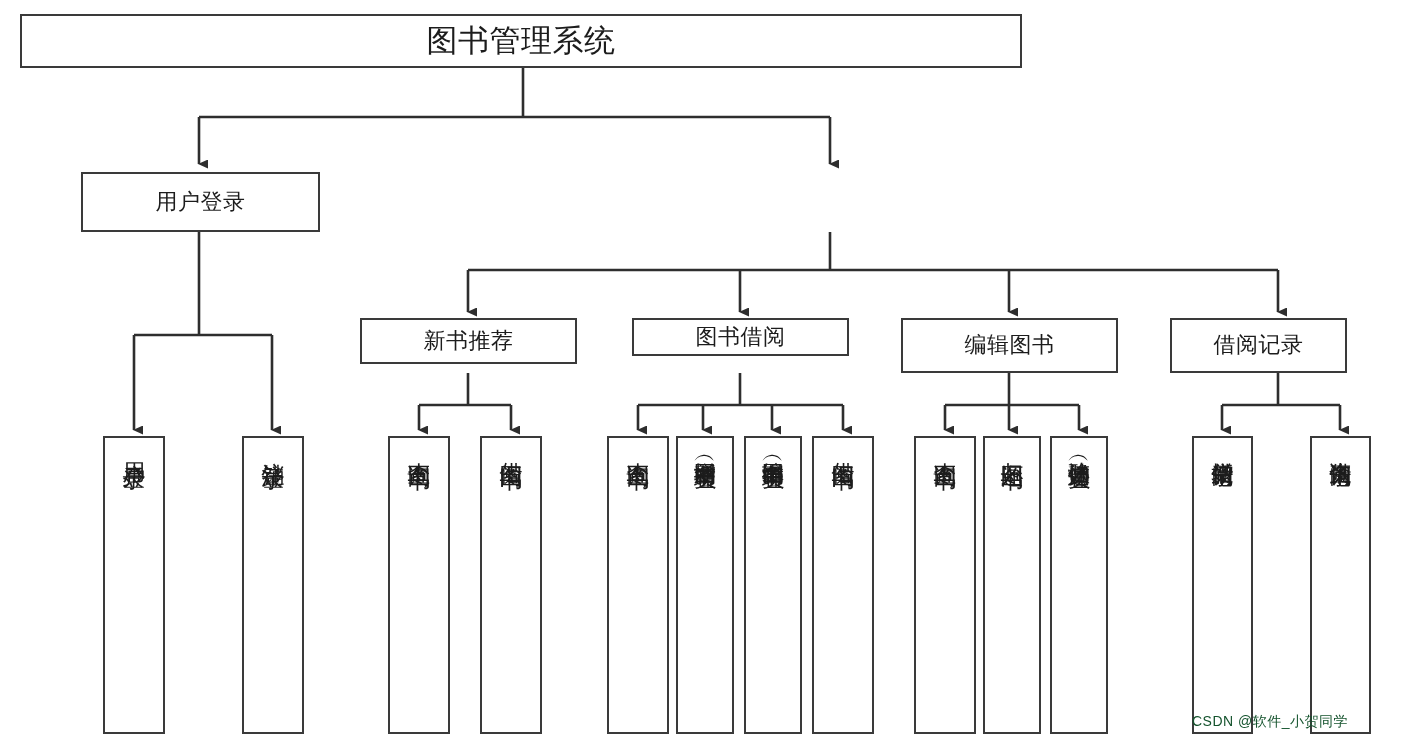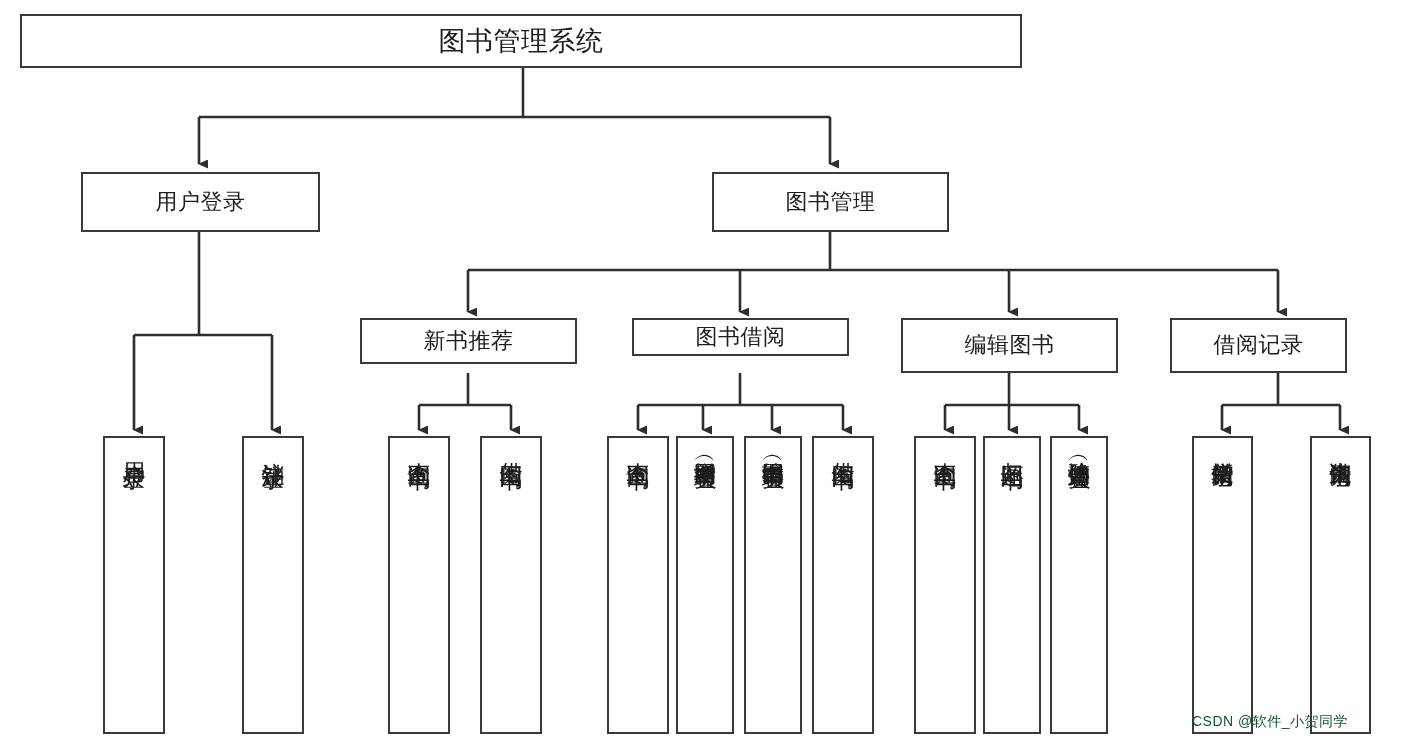--- a/index.html
+++ b/index.html
@@ -38,21 +38,21 @@
     display: block;
     text-align: center;
     line-height: 1.22;
     letter-spacing: 0.5px;
   }
   
   .node.horiz .node-label {
     writing-mode: horizontal-tb;
     font-size: 22px;
   }
-  .node.root .node-label { font-size: 27px; }
+  .node.root .node-label { font-size: 31px; }
   
   .node.vert {
     align-items: flex-start;
     justify-content: center;
     padding-top: 2px;
   }
   .node.vert .node-label {
     writing-mode: vertical-rl;
     text-orientation: upright;
     font-size: 23px;
@@ -129,23 +129,20 @@
     </g>
   </svg>
 
   <div class="node horiz root" style="left:20px; top:14px; width:1002px; height:54px;">
     <span class="node-label">图书管理系统</span>
   </div>
 
   <div class="node horiz" style="left:81px; top:172px; width:239px; height:60px;">
     <span class="node-label">用户登录</span>
   </div>
-  <div class="node horiz" style="left:712px; top:172px; width:237px; height:60px;">
-    <span class="node-label">图书管理</span>
-  </div>
 
   <div class="node horiz" style="left:360px; top:318px; width:217px; height:46px;">
     <span class="node-label">新书推荐</span>
   </div>
   <div class="node horiz" style="left:632px; top:318px; width:217px; height:38px;">
     <span class="node-label">图书借阅</span>
   </div>
   <div class="node horiz" style="left:901px; top:318px; width:217px; height:55px;">
     <span class="node-label">编辑图书</span>
   </div>

